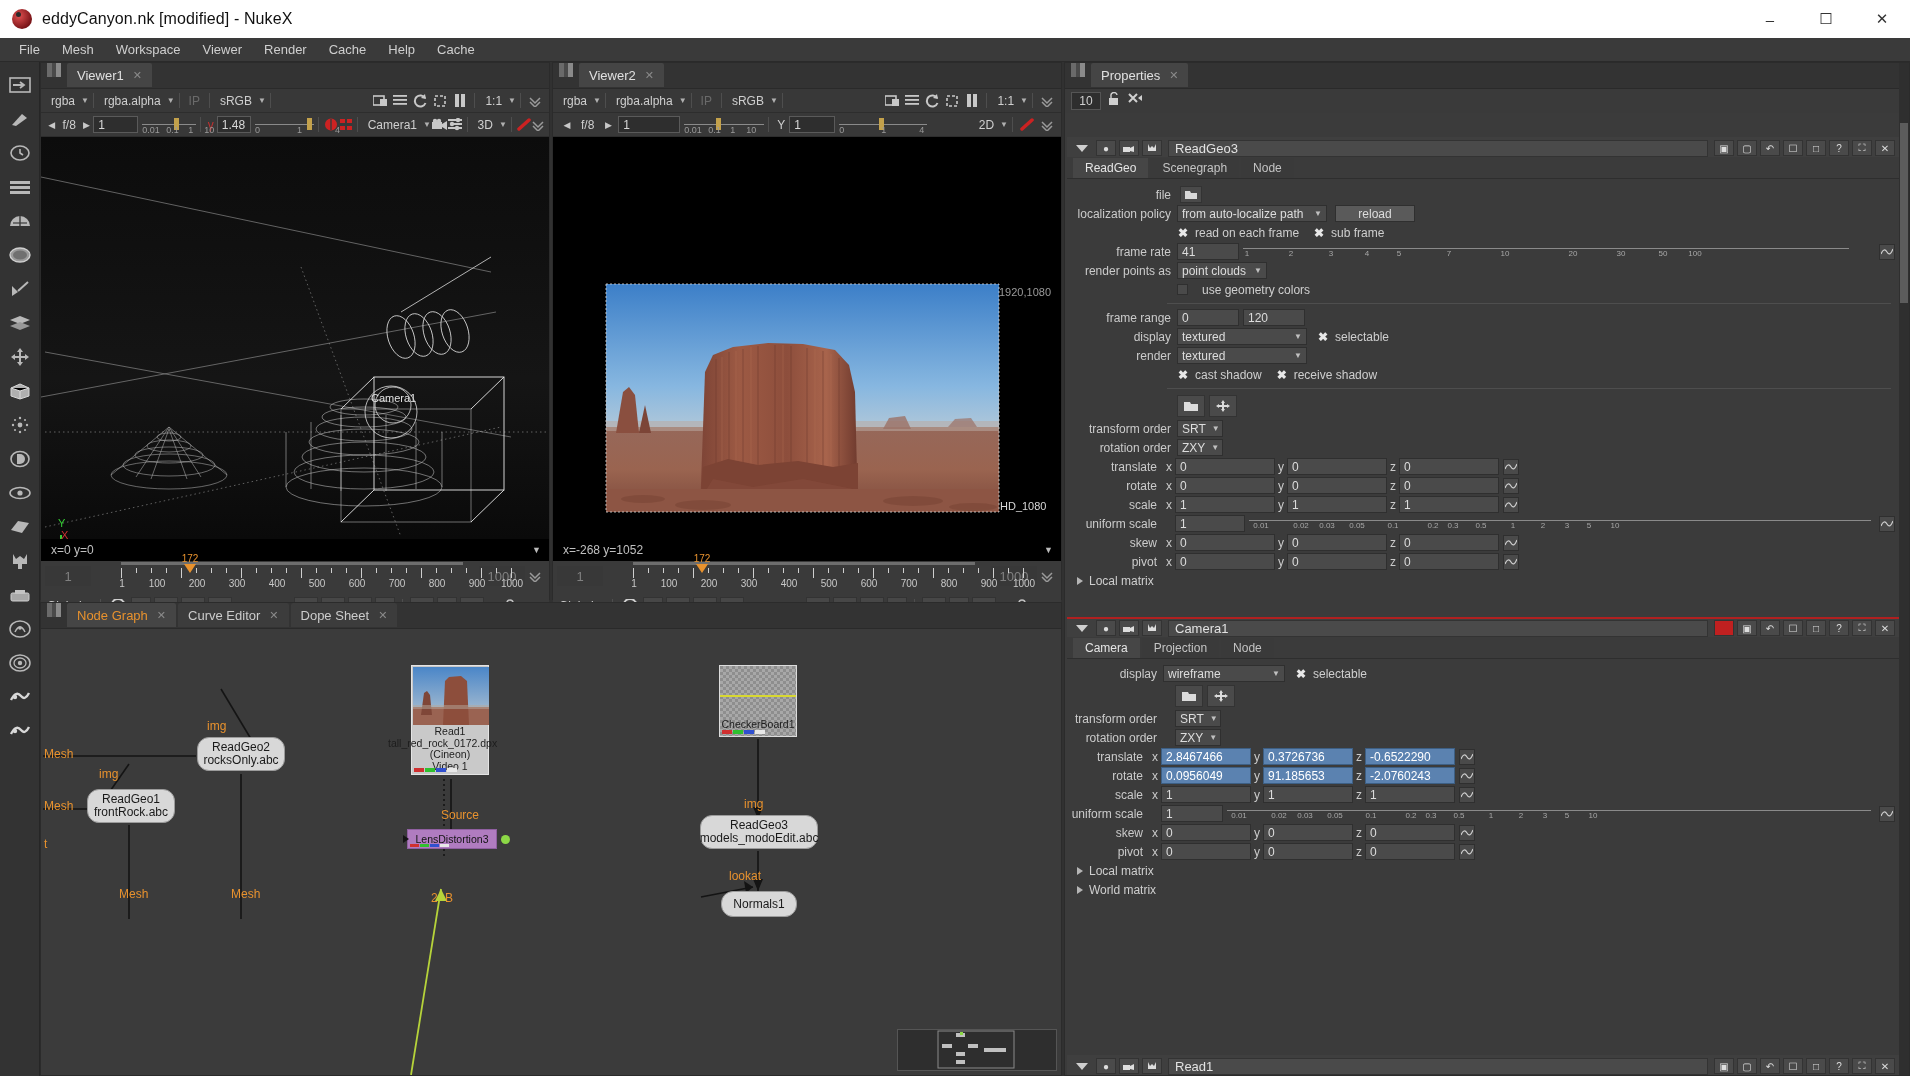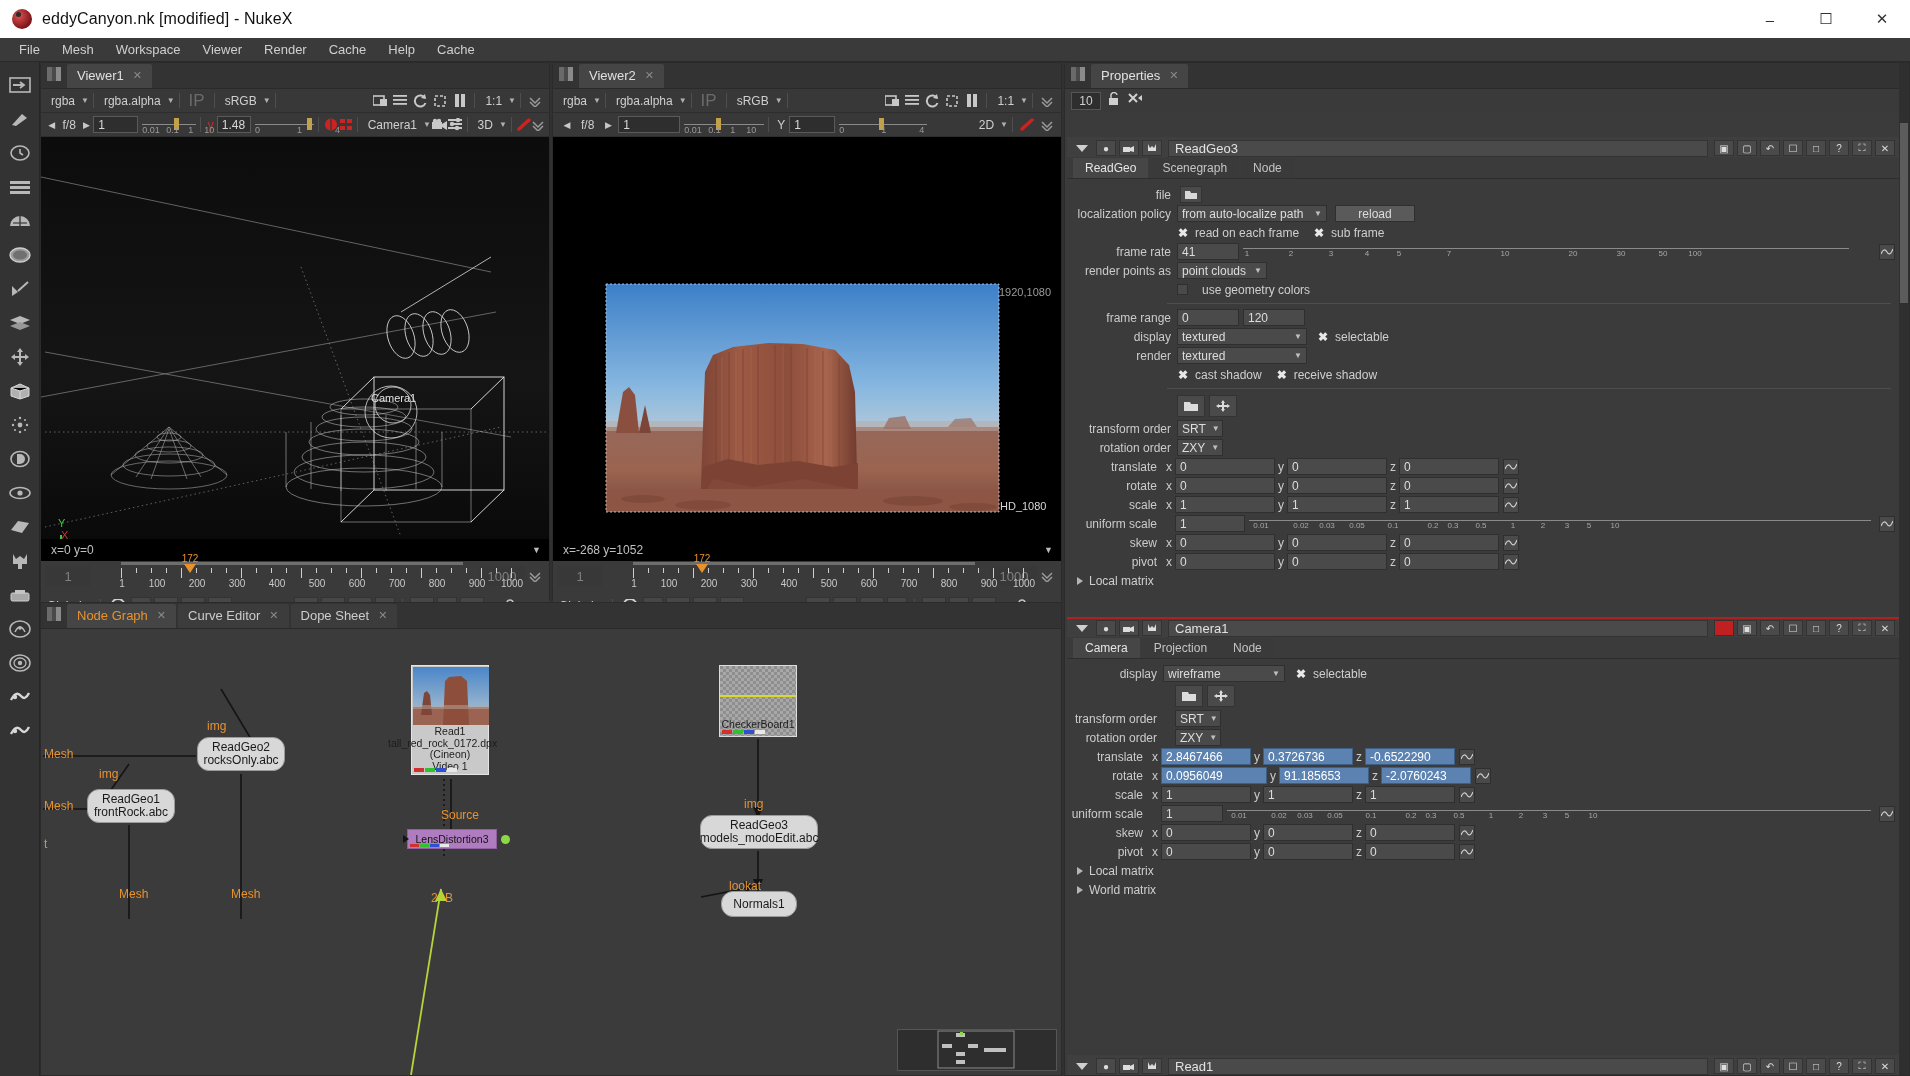--- a/index.html
+++ b/index.html
@@ -26,38 +26,38 @@
   
   .leftbar { position:absolute; left:0; top:62px; width:40px; bottom:0; background:#333;
     border-right:1px solid #262626; display:flex; flex-direction:column; align-items:center;
     padding-top:6px; }
   .tool { width:34px; height:34px; display:flex; align-items:center; justify-content:center;
     margin-bottom:0px; }
   .tool svg { display:block; }
 
   
   .panel { position:absolute; background:#3b3b3b; border:1px solid #2b2b2b; }
-  .tabrow { height:26px; background:#333; display:flex; align-items:center; position:relative;
+  .tabrow { height:26px; background:#333; display:flex; align-items:flex-start; position:relative;
     border-bottom:1px solid #2a2a2a; }
   .grip { width:14px; height:14px; margin:0 6px 4px 6px; background:
     linear-gradient(90deg,#6a6a6a 0 5px,#4a4a4a 5px 9px,#8a8a8a 9px 14px); }
   .tab { height:24px; display:flex; align-items:center; padding:0 10px; font-size:13px;
     color:#cccccc; background:#3c3c3c; border-top-left-radius:2px; border-top-right-radius:2px;
     margin-right:2px; }
   .tab.active { background:#454545; color:#e0e0e0; }
   .tab.orange { color:#e8922e; }
   .tab .x { margin-left:9px; font-size:11px; color:#8a8a8a; }
 
   
   .vtool { height:24px; background:#383838; display:flex; align-items:center; gap:0px;
     padding:0 4px; border-bottom:1px solid #2d2d2d; font-size:12px; }
   .vtool2 { height:24px; background:#383838; display:flex; align-items:center;
     padding:0 4px; border-bottom:1px solid #2d2d2d; font-size:12px; }
   .flat { background:transparent; border:none; color:#cfcfcf; padding:0 6px; font-size:12px; }
-  .ip { color:#6a6a6a; font-size:17px; padding:0 5px; }
+  .ip { color:#6a6a6a; font-size:12px; padding:0 5px; }
   .vsep { width:1px; height:15px; background:#4e4e4e; margin:0 4px; }
   .ibtn { width:20px; height:18px; display:flex; align-items:center; justify-content:center; }
   .numbox { height:17px; background:#2e2e2e; border:1px solid #5a5a5a; color:#d8d8d8;
     font-size:12px; padding:0 4px; display:flex; align-items:center; }
   .slider { height:16px; position:relative; display:flex; align-items:flex-end; }
   .slider .line { position:absolute; left:0; right:0; top:7px; height:1px; background:#8a8a8a; }
   .slider .knob { position:absolute; width:5px; height:12px; background:#c3a14b; top:1px; }
   .slider .lbl { position:absolute; font-size:9px; color:#9a9a9a; bottom:-2px; }
 
   
@@ -1021,21 +1021,21 @@
       <div class="nodelbl" style="left:3px;top:118px">Mesh</div>
       <div class="nodelbl" style="left:58px;top:138px">img</div>
       <div class="nodelbl" style="left:3px;top:170px">Mesh</div>
       <div class="nodelbl" style="left:3px;top:208px">t</div>
       <div class="nodelbl" style="left:78px;top:258px">Mesh</div>
       <div class="nodelbl" style="left:190px;top:258px">Mesh</div>
       <div class="nodelbl" style="left:400px;top:179px">Source</div>
       <div class="nodelbl" style="left:390px;top:262px">2</div>
       <div class="nodelbl" style="left:404px;top:262px">B</div>
       <div class="nodelbl" style="left:703px;top:168px">img</div>
-      <div class="nodelbl" style="left:688px;top:250px">lookat</div>
+      <div class="nodelbl" style="left:688px;top:240px">lookat</div>
 
       <div style="position:absolute;right:4px;bottom:4px;width:160px;height:42px;background:#2e2e2e;border:1px solid #555">
         <svg width="158" height="40">
           <rect width="158" height="40" fill="#2e2e2e"></rect>
           <g fill="#c0c0c0">
             <rect x="58" y="3" width="9" height="4"></rect>
               <rect x="44" y="14" width="10" height="4"></rect>
             <rect x="70" y="14" width="10" height="4"></rect>
               <rect x="58" y="22" width="9" height="4"></rect>
             <rect x="86" y="18" width="22" height="4"></rect>
@@ -1403,21 +1403,21 @@
           <div class="pfield hl" style="width:90px">-0.6522290</div>
           <div class="anim" style="margin-left:4px">
               <svg width="12" height="9">
                 <path d="M0 7 Q3 0 6 5 T12 2" stroke="#cfcfcf" stroke-width="1.2" fill="none"></path>
               </svg>
             </div>
         </div>
         <div class="prow">
           <div class="plab" style="width:82px">rotate</div>
           <span class="axlab">x</span>
-          <div class="pfield hl" style="width:106px">0.0956049</div>
+          <div class="pfield hl" style="width:90px">0.0956049</div>
           <span class="axlab">y</span>
           <div class="pfield hl" style="width:90px">91.185653</div>
           <span class="axlab">z</span>
           <div class="pfield hl" style="width:90px">-2.0760243</div>
           <div class="anim" style="margin-left:4px">
               <svg width="12" height="9">
                 <path d="M0 7 Q3 0 6 5 T12 2" stroke="#cfcfcf" stroke-width="1.2" fill="none"></path>
               </svg>
             </div>
         </div>

